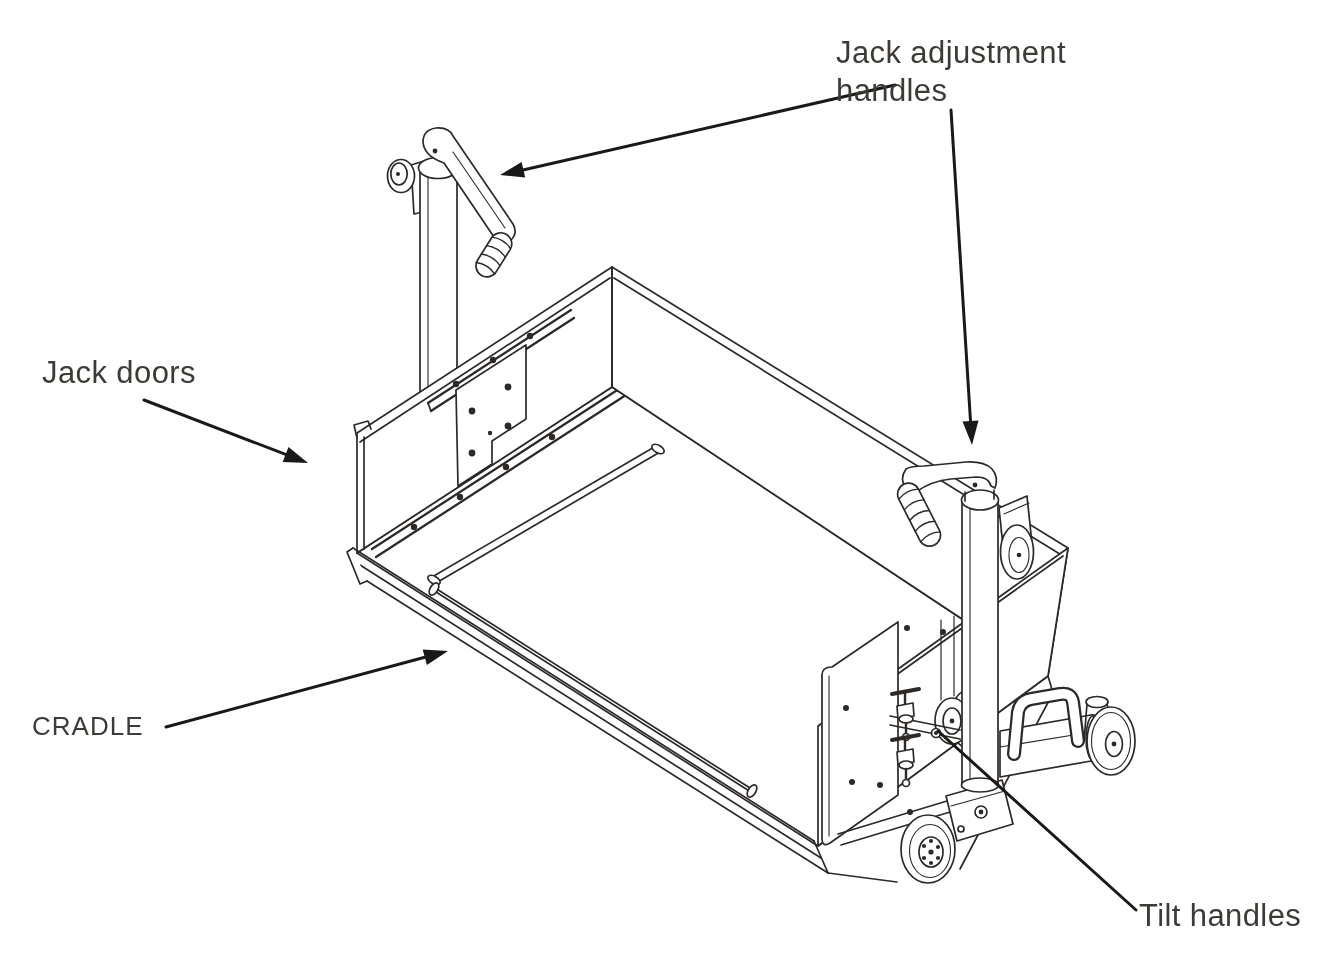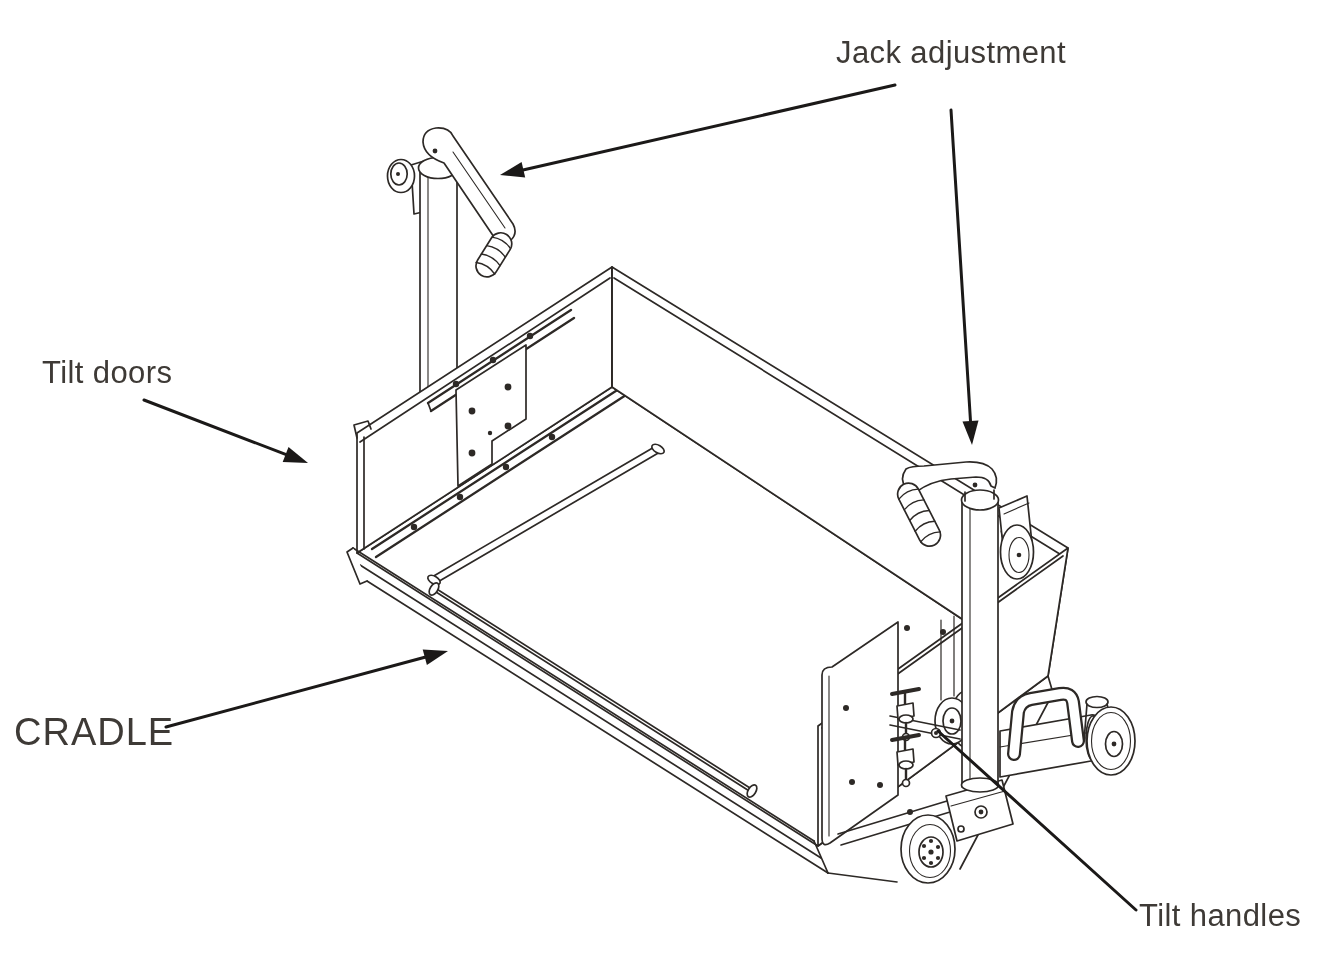--- a/index.html
+++ b/index.html
@@ -20,21 +20,21 @@
   .diagram-label{
     position:absolute;
     color:var(--text);
     font-size:31px;
     letter-spacing:0.4px;
     white-space:nowrap;
   }
   .label-jack{left:836px;top:22px;width:334px;text-align:left;line-height:38px;margin-top:12px;}
   .label-jack span{display:block;}
   .label-barn{left:42px;top:355px;}
-  .label-cradle{left:14px;top:711px;font-size:38px;letter-spacing:1px;}
+  .label-cradle{left:32px;top:711px;font-size:26px;letter-spacing:1px;}
   .label-tilt{left:1139px;top:898px;}
 </style>
 </head>
 <body>
 
 <div class="stage">
 
   <svg width="1317" height="955" viewBox="0 0 1317 955">
     <g fill="none" stroke="#2d2926" stroke-width="1.7" stroke-linejoin="round" stroke-linecap="round">
 
@@ -281,18 +281,19 @@
         <g>
           <line x1="938" y1="731" x2="1136" y2="910"></line>
         </g>
       </g>
 
     </g>
   </svg>
 
   <div class="diagram-label label-jack">
     <span>Jack adjustment</span>
+    <span>handles</span>
   </div>
-  <div class="diagram-label label-barn">Tilt doors</div>
+  <div class="diagram-label label-barn">Jack doors</div>
   <div class="diagram-label label-cradle">CRADLE</div>
   <div class="diagram-label label-tilt">Tilt handles</div>
 
 </div>
 
 </body></html>

